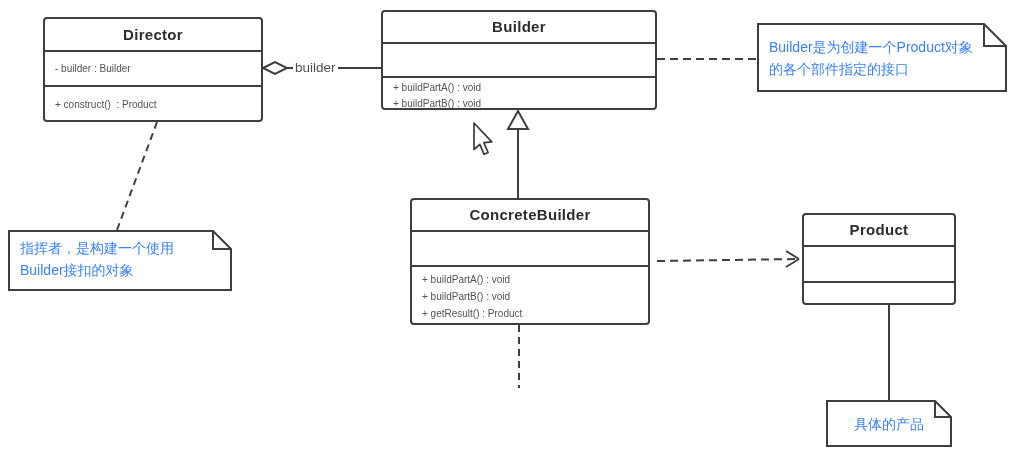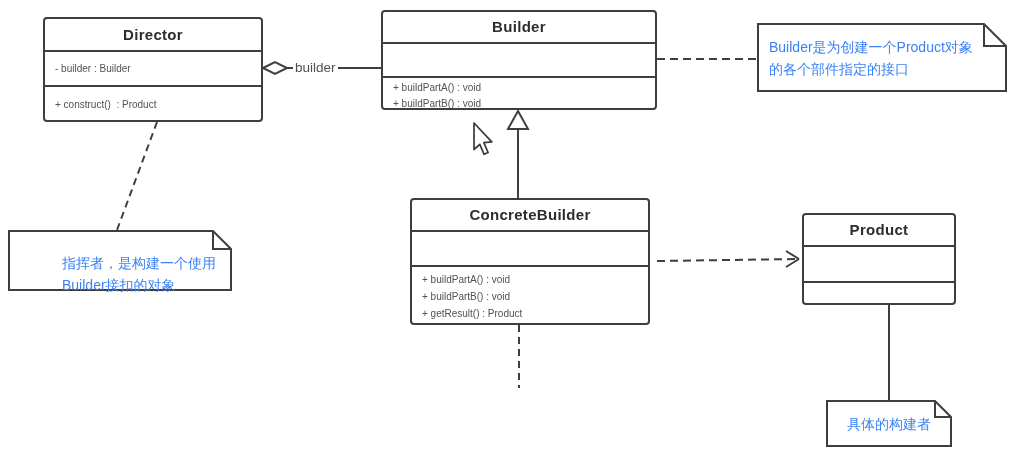--- a/index.html
+++ b/index.html
@@ -48,21 +48,21 @@
   
   .note{position:absolute;}
   .note svg{position:absolute;left:0;top:0;}
   .note-text{
     position:relative;font-size:14px;line-height:22px;color:#3b82f6;
     padding:12px 0 0 12px;
   }
   #note-builder{left:757px;top:23px;width:250px;height:69px;}
   #note-builder .note-text{width:206px;padding-top:13px;}
   #note-director{left:8px;top:230px;width:224px;height:61px;}
-  #note-director .note-text{width:172px;padding-top:22px;margin-left:42px;}
+  #note-director .note-text{width:172px;padding-top:7px;}
   #note-concrete{left:367px;top:388px;width:296px;height:69px;}
   #note-concrete .note-text{width:252px;padding-top:11px;}
   #note-product{left:826px;top:400px;width:126px;height:47px;}
   #note-product .note-text{width:126px;padding:13px 0 0 0;text-align:center;}
 
   
   .edge-label{
     position:absolute;left:293px;top:60px;font-size:13.5px;color:#4f4f4f;
     background:#fff;padding:0 2px;line-height:16px;
   }
@@ -152,20 +152,20 @@
     </svg>
     <div class="note-text">指挥者，是构建一个使用Builder接扣的对象</div>
   </div>
 
 
   <div class="note" id="note-product">
     <svg width="126" height="47">
       <path d="M1,1 H109 L125,17 V46 H1 Z" fill="#ffffff" stroke="#3e3e3e" stroke-width="2"></path>
       <polyline points="109,1 109,17 125,17" fill="none" stroke="#3e3e3e" stroke-width="2"></polyline>
     </svg>
-    <div class="note-text">具体的构建者</div>
+    <div class="note-text">具体的产品</div>
   </div>
 
   <svg class="cursor" viewBox="0 0 1020 469">
     <path d="M474,123 l0,26.5 l5.8,-5.2 l4.3,10 l4,-1.8 l-4.3,-9.8 l8,-0.8 z" fill="#ffffff" stroke="#3a3a3a" stroke-width="1.7" stroke-linejoin="round"></path>
   </svg>
 
 </div>
 
 </body></html>

